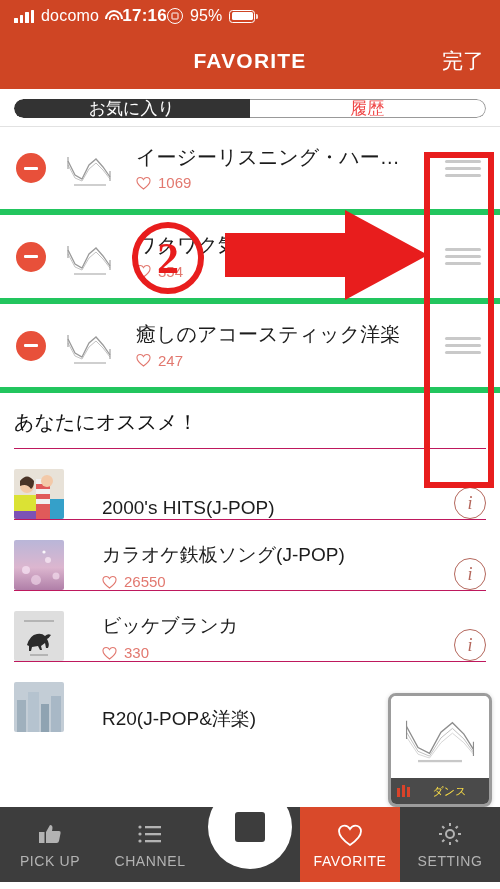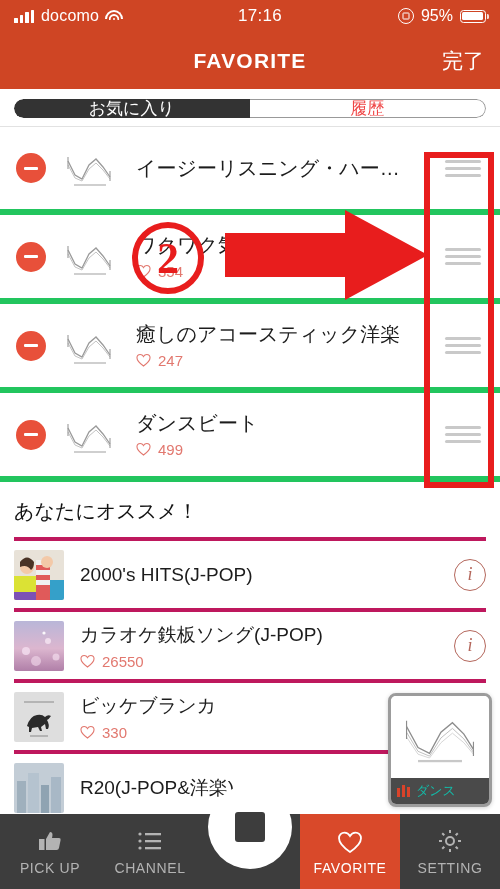--- a/index.html
+++ b/index.html
@@ -9,27 +9,27 @@
     background:#ffffff;
     overflow:hidden;
     position:relative;
     -webkit-font-smoothing:antialiased;
   }
   .phone{position:relative;width:500px;height:889px;overflow:hidden;background:#fff;}
 
   
   .statusbar{
     height:32px;background:#cf4524;color:#fff;
-    display:flex;align-items:center;justify-content:space-between;
+    display:flex;align-items:center;
     padding:0 14px;box-sizing:border-box;
     font-size:17px;font-weight:bold;
   }
   .sb-left{display:flex;align-items:center;gap:7px;}
   .sb-right{display:flex;align-items:center;gap:7px;}
-  .sb-center{font-size:17px;font-weight:normal;letter-spacing:.3px;}
+  .sb-center{font-size:17px;font-weight:bold;letter-spacing:.3px;}
   .signal{display:flex;align-items:flex-end;gap:2px;height:13px;}
   .signal i{display:block;width:3.5px;background:#fff;border-radius:.5px;}
   .signal i:nth-child(1){height:5px;}
   .signal i:nth-child(2){height:8px;}
   .signal i:nth-child(3){height:11px;}
   .signal i:nth-child(4){height:13px;}
   .carrier{font-size:16px;font-weight:normal;letter-spacing:.2px;}
   .wifi{position:relative;width:16px;height:12px;}
   .wifi span{position:absolute;left:50%;transform:translateX(-50%);border:2px solid #fff;border-bottom:none;border-radius:50% 50% 0 0/100% 100% 0 0;}
   .wifi span:nth-child(1){width:14px;height:7px;top:0;}
@@ -96,24 +96,25 @@
   }
   .drag-h{width:36px;}
   .drag-h i{display:block;height:3px;background:#c9c9c9;border-radius:1.5px;margin:4px 0;}
 
   
   .rec-head{
     font-size:20px;font-weight:normal;color:#111;
     padding:16px 16px 12px 14px;
   }
   .rec-row{
-    display:flex;align-items:center;height:71px;
-    border-top:4px solid #be185d;
+    display:flex;align-items:flex-end;height:71px;
+    border-top:1px solid #be185d;
     margin:0 14px 0 14px;
     box-sizing:border-box;
+    gap:22px;
   }
   .rec-thumb{width:50px;height:50px;flex:0 0 50px;border-radius:2px;overflow:hidden;position:relative;}
   .rec-text{flex:1;min-width:0;padding-left:16px;}
   .rec-title{font-size:19px;color:#1c1c1c;white-space:nowrap;overflow:hidden;text-overflow:ellipsis;}
   .info-i{
     width:30px;height:30px;border:1.6px solid #b4675c;border-radius:50%;
     flex:0 0 30px;display:flex;align-items:center;justify-content:center;
     color:#b4675c;font-size:18px;font-style:italic;font-family:"Liberation Serif",serif;
   }
 
@@ -129,27 +130,27 @@
   .mini-bar{
     height:26px;background:#4a4a4a;display:flex;align-items:center;
     padding:0 6px;gap:6px;box-sizing:border-box;
   }
   .eq{display:flex;align-items:flex-end;gap:2px;height:12px;}
   .eq i{display:block;width:3px;background:#d9432a;}
   .eq i:nth-child(1){height:9px;}
   .eq i:nth-child(2){height:12px;}
   .eq i:nth-child(3){height:10px;}
   .mini-label{
-    color:#14b8a6;font-size:13px;white-space:nowrap;overflow:hidden;
-    flex:1;text-align:left;
+    color:#fde047;font-size:11px;white-space:nowrap;overflow:hidden;
+    flex:1;text-align:center;
   }
 
   
   .tabbar{
-    position:absolute;left:0;bottom:0;width:500px;height:75px;
+    position:absolute;left:0;bottom:7px;width:500px;height:75px;
     background:#3d3d3d;display:flex;
   }
   .tab{
     flex:1;display:flex;flex-direction:column;align-items:center;justify-content:center;
     color:#b3b3b3;font-size:14px;letter-spacing:.6px;gap:6px;
   }
   .tab.active{background:#d9492a;color:#fff;}
   .tab.center{background:transparent;}
   .tab-ico{height:26px;display:flex;align-items:flex-end;}
   .center-btn{
@@ -223,20 +224,26 @@
         <svg viewBox="0 0 56 46" width="56" height="46" aria-hidden="true">
           <path d="M6 16 L13 30 L20 34 L27 20 L34 14 L41 22 L48 32" fill="none" stroke="#9a9a9a" stroke-width="1.3"></path>
           <path d="M6 20 L13 33 L20 36 L27 24 L34 18 L41 25 L48 34" fill="none" stroke="#c3c3c3" stroke-width="1"></path>
           <line x1="6" y1="12" x2="6" y2="24" stroke="#9a9a9a" stroke-width="1.1"></line>
           <line x1="48" y1="26" x2="48" y2="36" stroke="#9a9a9a" stroke-width="1.1"></line>
           <rect x="12" y="39" width="32" height="2" fill="#cfcfcf"></rect>
         </svg>
       </div>
       <div class="fav-text">
         <div class="fav-title">イージーリスニング・ハー…</div>
+        <div class="likes">
+          <svg class="heart-o" viewBox="0 0 16 15">
+              <path d="M8 14 C3 10.5 1 7.8 1 5.2 C1 3.1 2.6 1.6 4.5 1.6 C6 1.6 7.3 2.6 8 3.8 C8.7 2.6 10 1.6 11.5 1.6 C13.4 1.6 15 3.1 15 5.2 C15 7.8 13 10.5 8 14 Z" fill="none" stroke="#e2786f" stroke-width="1.2"></path>
+            </svg>
+          <span>1069</span>
+        </div>
       </div>
       <div class="drag-col">
         <div class="drag-h">
             <i></i>
             <i></i>
             <i></i>
           </div>
       </div>
     </div>
 
@@ -291,48 +298,20 @@
       </div>
       <div class="drag-col">
         <div class="drag-h">
             <i></i>
             <i></i>
             <i></i>
           </div>
       </div>
     </div>
 
-    <div class="fav-row">
-      <div class="minus-btn"></div>
-      <div class="thumb-wave">
-        <svg viewBox="0 0 56 46" width="56" height="46" aria-hidden="true">
-          <path d="M6 16 L13 30 L20 34 L27 20 L34 14 L41 22 L48 32" fill="none" stroke="#9a9a9a" stroke-width="1.3"></path>
-          <path d="M6 20 L13 33 L20 36 L27 24 L34 18 L41 25 L48 34" fill="none" stroke="#c3c3c3" stroke-width="1"></path>
-          <line x1="6" y1="12" x2="6" y2="24" stroke="#9a9a9a" stroke-width="1.1"></line>
-          <line x1="48" y1="26" x2="48" y2="36" stroke="#9a9a9a" stroke-width="1.1"></line>
-          <rect x="12" y="39" width="32" height="2" fill="#cfcfcf"></rect>
-        </svg>
-      </div>
-      <div class="fav-text">
-        <div class="fav-title">ダンスビート</div>
-        <div class="likes">
-          <svg class="heart-o" viewBox="0 0 16 15">
-              <path d="M8 14 C3 10.5 1 7.8 1 5.2 C1 3.1 2.6 1.6 4.5 1.6 C6 1.6 7.3 2.6 8 3.8 C8.7 2.6 10 1.6 11.5 1.6 C13.4 1.6 15 3.1 15 5.2 C15 7.8 13 10.5 8 14 Z" fill="none" stroke="#e2786f" stroke-width="1.2"></path>
-            </svg>
-          <span>499</span>
-        </div>
-      </div>
-      <div class="drag-col">
-        <div class="drag-h">
-            <i></i>
-            <i></i>
-            <i></i>
-          </div>
-      </div>
-    </div>
   </div>
 
   <div class="rec-head">あなたにオススメ！</div>
 
   <div class="rec-row">
     <div class="rec-thumb">
       <svg viewBox="0 0 50 50" width="50" height="50">
         <rect width="50" height="50" fill="#e8e2d8"></rect>
         <rect x="0" y="26" width="22" height="24" fill="#dbe234"></rect>
         <rect x="22" y="10" width="14" height="40" fill="#e05a5a"></rect>

